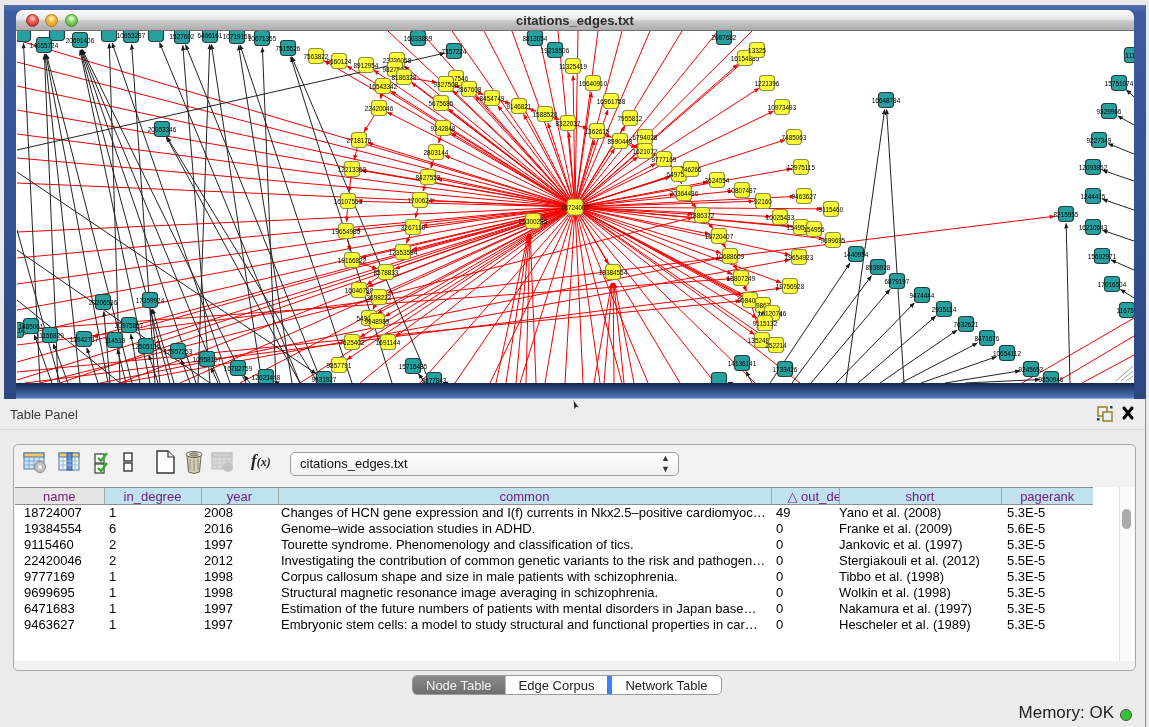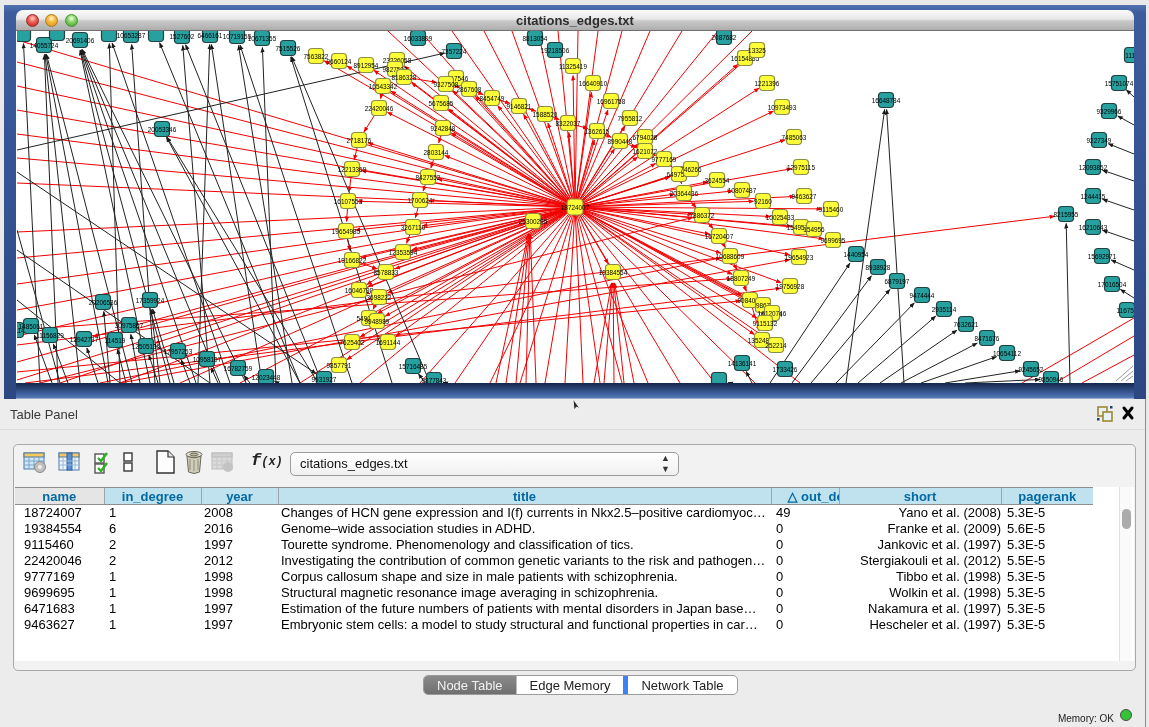--- a/index.html
+++ b/index.html
@@ -14,33 +14,33 @@
 #panel{position:absolute;left:0;top:399px;width:1146px;height:328px;background:#ececec;border-right:1px solid #8c8c8c}
 #phead{position:absolute;left:0;top:0;width:100%;height:31px;background:#ededed;border-bottom:1px solid #dddddd}
 #phead .t{position:absolute;left:10px;top:8px;font-size:13px;color:#3a3a3a}
 #inner{position:absolute;left:13px;top:45px;width:1123px;height:227px;background:#f2f2f2;border:1px solid #a9a9a9;border-radius:5px}
 #toolbar{position:absolute;left:6px;top:3px;height:30px;width:100%}
 .tbi{position:absolute;top:2px;width:24px;height:24px}
 #combo{position:absolute;left:270px;top:4px;width:389px;height:24px;background:linear-gradient(180deg,#ffffff,#f0f0f0);border:1px solid #9c9c9c;border-radius:5px;font-size:13px;color:#111;line-height:22px;padding-left:9px}
 #combo .arr{position:absolute;right:8px;top:0;font-size:9px;color:#333;line-height:11px}
 #tablewrap{position:absolute;left:1px;top:42px;width:1119px;height:174px;background:#fff;overflow:hidden}
 table{border-collapse:collapse;table-layout:fixed;width:1078px;font-size:13px}
-th{height:17px;font-weight:bold;font-size:13px;background:#bfe2ee;border-left:1px solid #9aa6ab;border-top:1px solid #8e8e8e;border-bottom:1px solid #8e8e8e;color:#0369a1;overflow:hidden;white-space:nowrap}
+th{height:17px;font-weight:normal;font-size:13px;background:#bfe2ee;border-left:1px solid #9aa6ab;border-top:1px solid #8e8e8e;border-bottom:1px solid #8e8e8e;color:#701a75;overflow:hidden;white-space:nowrap}
 th.first{background:#e5e5e5;border-left:none}
 td{height:16px;padding:0;color:#000;overflow:hidden;white-space:nowrap}
 td.c1{padding-left:9px}
 td.c2{padding-left:5px}td.c3{padding-left:3px}td.c4{padding-left:3px}td.c5{padding-left:5px}
-td.c6{text-align:right}td.c7{padding-left:6px}
+td.c6{text-align:left}td.c7{padding-left:6px}
 .w1{width:89px}.w2{width:97px}.w3{width:77px}.w4{width:493px}.w5{width:68px}.w6{width:162px}.w7{width:92px}
 #vsb{position:absolute;right:3px;top:42px;width:13px;height:174px;background:#fafafa;border-left:1px solid #e0e0e0}
 #vsb .thumb{position:absolute;left:2px;top:22px;width:9px;height:20px;border-radius:5px;background:#ababab}
-#tabs{position:absolute;left:423px;top:276px;height:20px;display:flex;border:1px solid #9b9b9b;border-radius:5px;overflow:hidden;background:#fff}
+#tabs{position:absolute;left:412px;top:276px;height:20px;display:flex;border:1px solid #9b9b9b;border-radius:5px;overflow:hidden;background:#fff}
 .tab{font-size:13px;line-height:19px;padding:0 13px;color:#222;border-left:1px solid #bbb}
 .tab.sel{background:linear-gradient(180deg,#8a8a8a,#6f6f6f);color:#f2f2f2;border-left:none}
-#mem{position:absolute;right:31px;top:314px;font-size:10px;color:#222}
+#mem{position:absolute;right:31px;top:304px;font-size:17px;color:#222}
 #memdot{position:absolute;right:13px;top:310px;width:12px;height:12px;border-radius:50%;background:#35c435;border:1px solid #4a4a4a}
 #cursor{position:absolute;left:571px;top:399px}
 </style></head><body>
 <div id="winframe"></div>
 <div id="titlebar">
     <div id="title">citations_edges.txt</div>
   </div>
 <div class="tl" id="tlr"></div>
 <div class="tl" id="tly"></div>
 <div class="tl" id="tlg"></div>
@@ -626,40 +626,40 @@
           <path d="M8 9v11M12 10v11M16 9v11" stroke="#8f8c7a" fill="none"></path>
         </svg>
    <svg class="tbi" style="left:191px" viewBox="0 0 24 24">
           <g opacity="0.55">
             <rect x="1" y="3" width="20" height="16" fill="#c9c9c9" stroke="#909090"></rect>
             <rect x="1" y="3" width="20" height="4" fill="#b3b3b3" stroke="#909090"></rect>
             <path d="M1 11h20M1 15h20M6 7v12M11 7v12M16 7v12" stroke="#a5a5a5" fill="none"></path>
             <circle cx="17" cy="17" r="5" fill="#9d9d9d"></circle>
           </g>
         </svg>
-   <div class="tbi" style="left:231px;top:3px;width:34px;font-family:Liberation Mono, monospace;font-style:italic;font-size:17px;font-weight:bold;color:#222">f<span style="font-size:12px">(x)</span></div>
+   <div class="tbi" style="left:231px;top:3px;width:34px;font-family:Liberation Serif, serif;font-style:italic;font-size:17px;font-weight:bold;color:#222">f<span style="font-size:12px">(x)</span></div>
    <div id="combo">citations_edges.txt<span class="arr">▲<br>▼</span></div>
   </div>
   <div id="tablewrap">
    <table>
     <colgroup>
             <col class="w1">
             <col class="w2">
             <col class="w3">
             <col class="w4">
             <col class="w5">
             <col class="w6">
             <col class="w7">
           </colgroup>
     <tbody>
             <tr>
               <th class="first">name</th>
               <th>in_degree</th>
               <th>year</th>
-              <th>title</th>
+              <th>common</th>
               <th style="text-align:left;padding-left:16px">△ out_de…</th>
               <th>short</th>
               <th>pagerank</th>
             </tr>
 <tr>
               <td class="c1">18724007</td>
               <td class="c2">1</td>
               <td class="c3">2008</td>
               <td class="c4">Changes of HCN gene expression and I(f) currents in Nkx2.5–positive cardiomyoc…</td>
               <td class="c5">49</td>
@@ -719,32 +719,32 @@
               <td class="c5">0</td>
               <td class="c6">Nakamura et al. (1997)</td>
               <td class="c7">5.3E-5</td>
             </tr>
 <tr>
               <td class="c1">9463627</td>
               <td class="c2">1</td>
               <td class="c3">1997</td>
               <td class="c4">Embryonic stem cells: a model to study structural and functional properties in car…</td>
               <td class="c5">0</td>
-              <td class="c6">Hescheler et al. (1997)</td>
+              <td class="c6">Hescheler et al. (1989)</td>
               <td class="c7">5.3E-5</td>
             </tr>
    </tbody>
         </table>
   </div>
   <div id="vsb">
         <div class="thumb"></div>
       </div>
  </div>
  <div id="tabs">
       <div class="tab sel">Node Table</div>
-      <div class="tab">Edge Memory</div>
+      <div class="tab">Edge Corpus</div>
       <div class="tab" style="border-left:5px solid #3b82f6">Network Table</div>
     </div>
  <div id="mem">Memory: OK</div>
     <div id="memdot"></div>
 </div>
 <svg id="cursor" width="12" height="14">
     <path d="M2 0 L3 11 L5.5 8 L9 9.5 z" fill="#2a2a2a" stroke="#fff" stroke-width="0.8"></path>
   </svg>
 </body></html>

